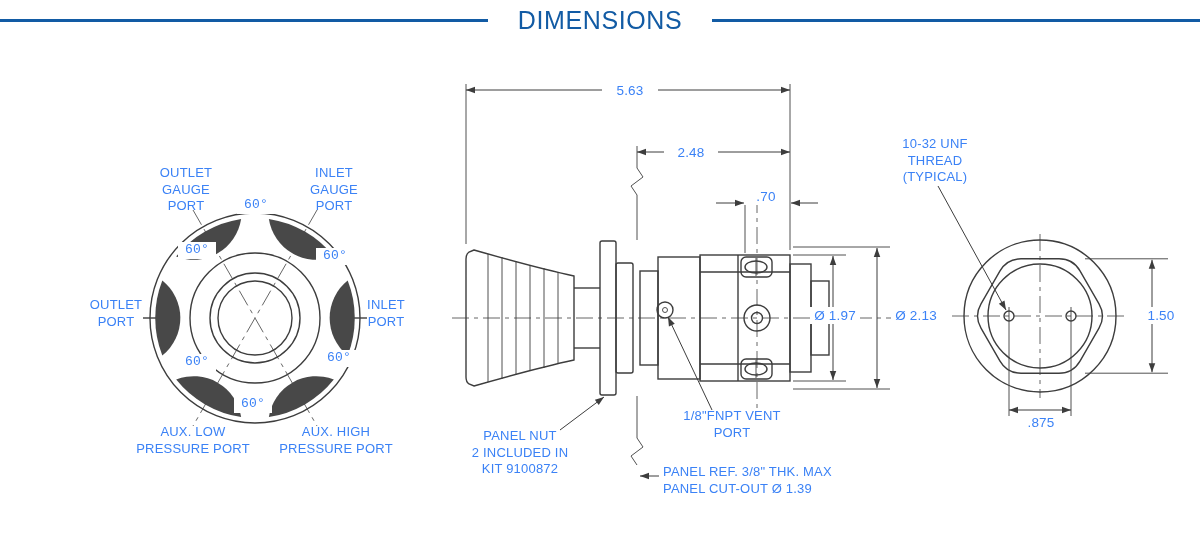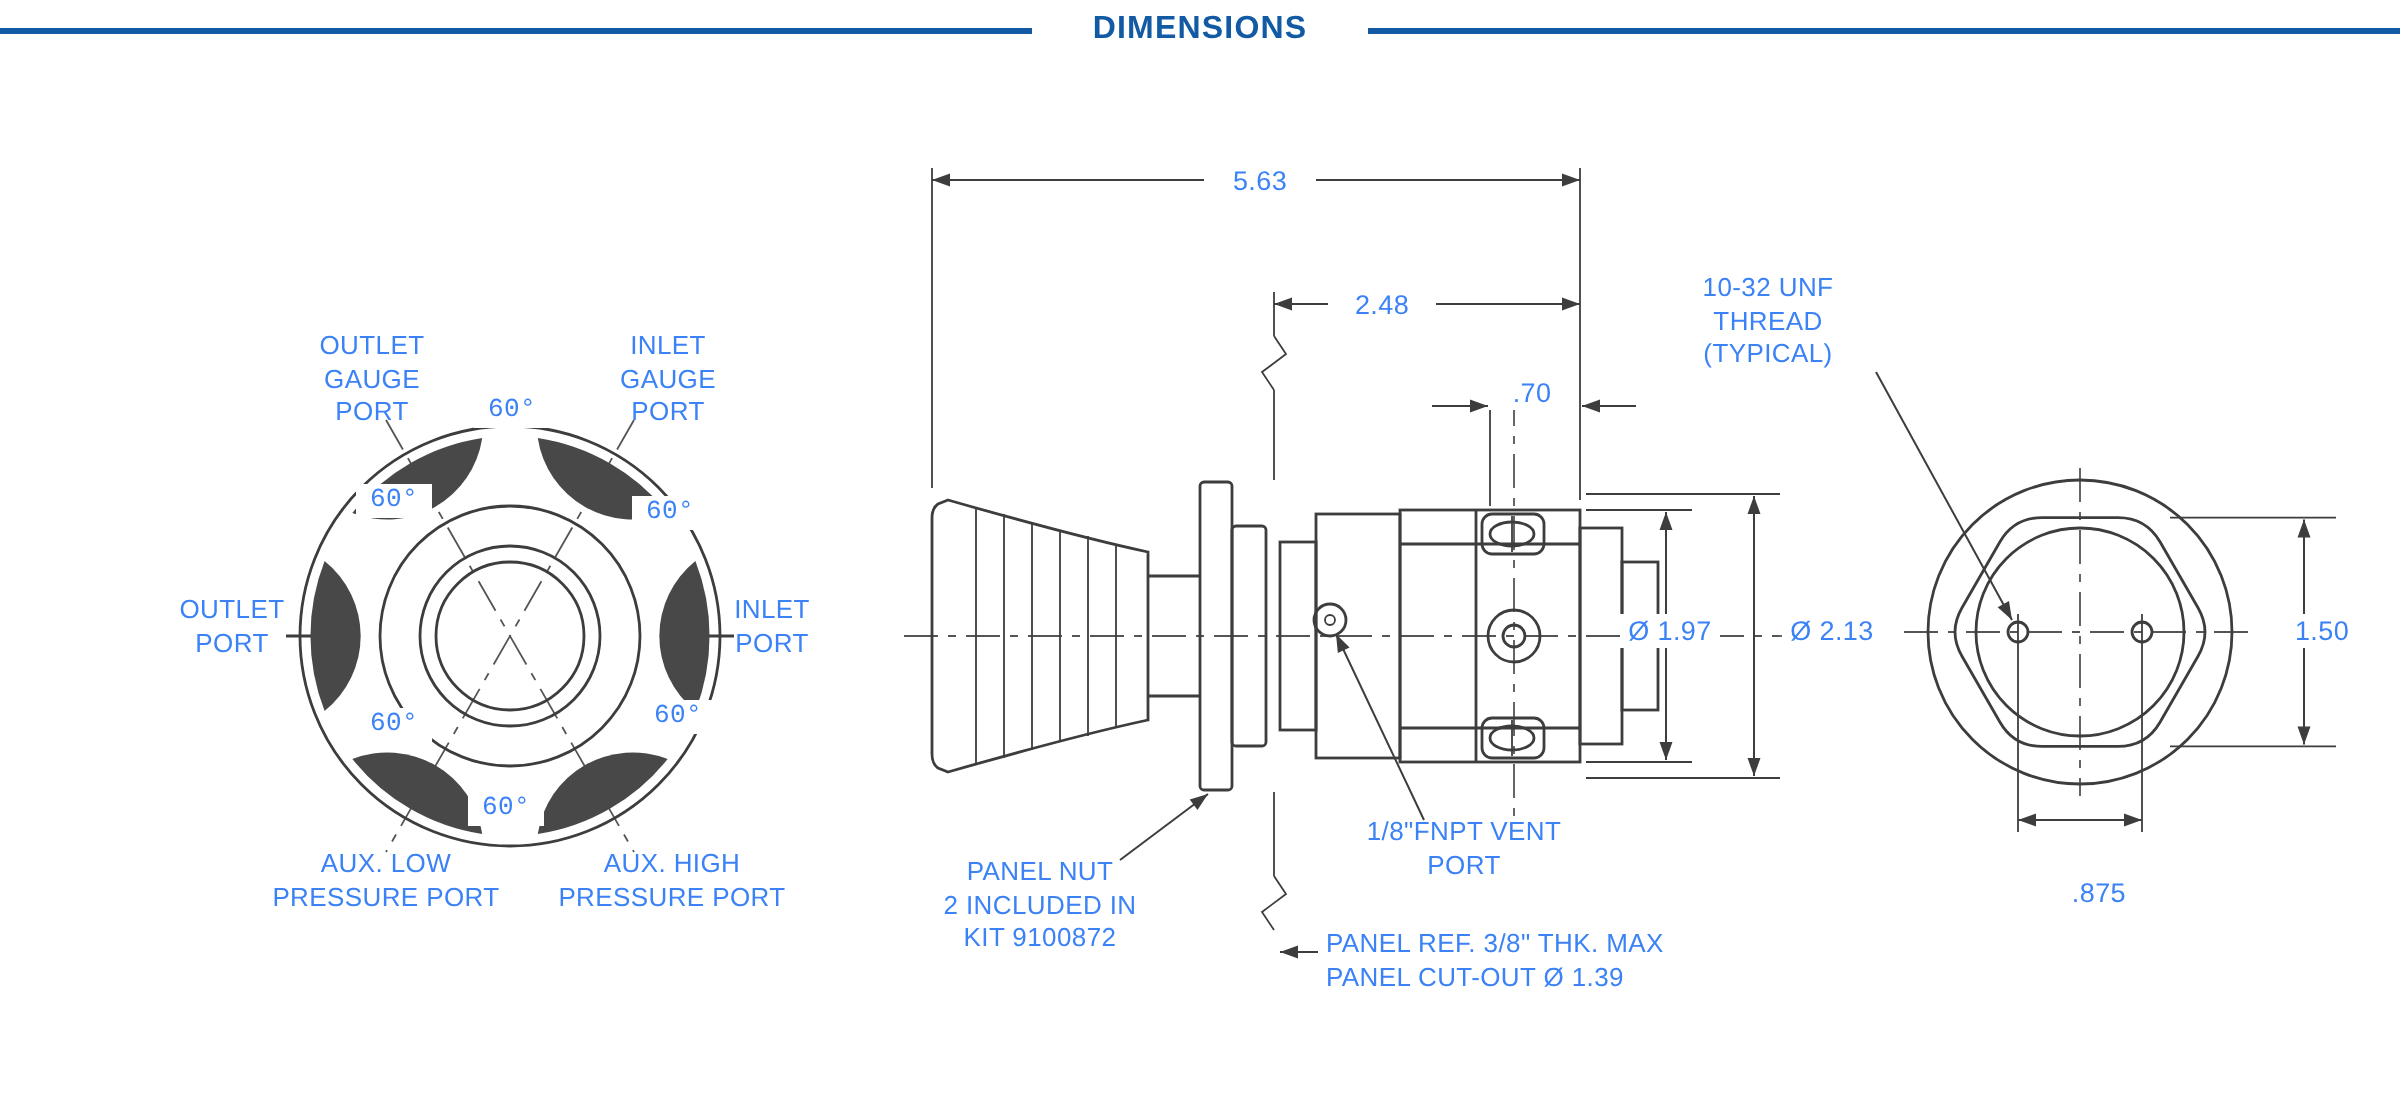--- a/index.html
+++ b/index.html
@@ -1,20 +1,20 @@
 <!DOCTYPE html>
 <html><head>
 <meta charset="utf-8">
 <style>
   html,body{margin:0;padding:0;background:#ffffff;}
   .page{position:relative;width:1200px;height:548px;background:#fff;overflow:hidden;
         font-family:"Liberation Sans",sans-serif;}
   .title-bar{position:absolute;left:0;top:6px;width:100%;display:flex;align-items:center;}
   .rule{flex:1;height:3px;background:#125ba4;}
-  .page-title{margin:0 30px;font-size:16px;font-weight:bold;letter-spacing:.6px;color:#125ba4;}
+  .page-title{margin:0 30px;font-size:25px;font-weight:normal;letter-spacing:.6px;color:#125ba4;}
   svg.drawing{position:absolute;left:0;top:0;}
   .lbl{position:absolute;font-size:13px;line-height:1.27;color:#3b82f6;white-space:pre-line;
        text-align:center;letter-spacing:.2px;}
   .lbl.left{text-align:left;}
   .mask{background:#fff;font-family:Liberation Mono, monospace;}
   .dim{background:#fff;padding:0 2px;font-size:13.5px;}
   .ol{stroke:#3d3d3d;stroke-width:1.4;fill:none;}
   .thin{stroke:#3d3d3d;stroke-width:.9;fill:none;}
   .cl{stroke:#555;stroke-width:.9;fill:none;stroke-dasharray:17 5 4 5;}
   .dl{stroke:#3d3d3d;stroke-width:1;fill:none;}
@@ -167,27 +167,27 @@
   <div class="lbl mask" style="left:178px;top:354px;width:38px;">60°</div>
   <div class="lbl mask" style="left:320px;top:350px;width:38px;">60°</div>
   <div class="lbl mask" style="left:234px;top:396px;width:38px;">60°</div>
 
   <div class="lbl dim" style="left:602px;top:82px;width:52px;">5.63</div>
   <div class="lbl dim" style="left:664px;top:144px;width:50px;">2.48</div>
   <div class="lbl dim" style="left:744px;top:188px;width:40px;">.70</div>
   <div class="lbl dim" style="left:810px;top:307px;width:46px;">Ø 1.97</div>
   <div class="lbl dim" style="left:891px;top:307px;width:46px;">Ø 2.13</div>
 
-  <div class="lbl" style="left:832px;top:136px;width:104px;">10-32 UNF
+  <div class="lbl" style="left:883px;top:136px;width:104px;">10-32 UNF
 THREAD
 (TYPICAL)</div>
   <div class="lbl" style="left:680px;top:408px;width:104px;">1/8"FNPT VENT
 PORT</div>
   <div class="lbl" style="left:452px;top:428px;width:136px;">PANEL NUT
 2 INCLUDED IN
 KIT 9100872</div>
   <div class="lbl left" style="left:663px;top:464px;width:230px;">PANEL REF. 3/8" THK. MAX
 PANEL CUT-OUT  Ø 1.39</div>
 
   <div class="lbl dim" style="left:1136px;top:307px;width:46px;">1.50</div>
-  <div class="lbl dim" style="left:1017px;top:438px;width:44px;text-align:right;">.875</div>
+  <div class="lbl dim" style="left:1017px;top:414px;width:44px;">.875</div>
 
 </div>
 
 </body></html>

